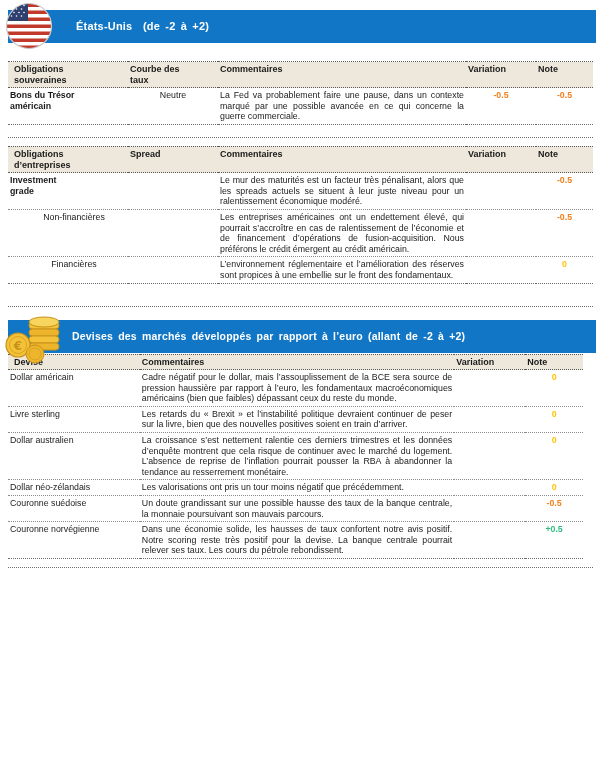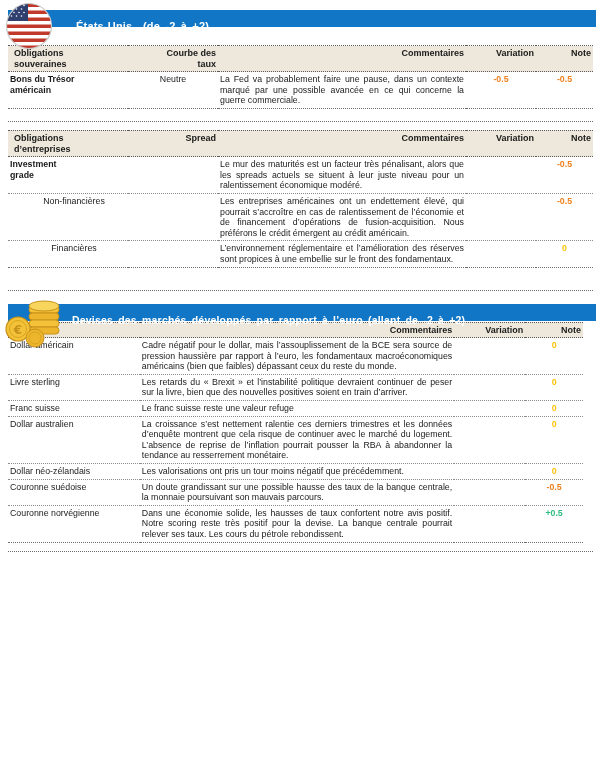--- a/index.html
+++ b/index.html
@@ -9,21 +9,21 @@
     font-family:"Liberation Sans", sans-serif;
     color:#1a1a1a;
     position:relative;
   }
   .page { padding-top:10px; }
 
   
   .bar {
     position:relative;
     margin-left:8px; margin-right:4px;
-    height:17px;
+    height:33px;
     background:#1176C5;
   }
   .bar .bar-title {
     position:absolute; left:68px; top:0; right:6px;
     line-height:33px;
     color:#fff; font-weight:bold; font-size:11px;
     white-space:pre; letter-spacing:.2px; word-spacing:2px;
     overflow:hidden;
   }
   .bar .bar-icon {
@@ -41,21 +41,21 @@
   
   table.tbl {
     border-collapse:collapse; table-layout:fixed;
     margin-left:8px;
     font-size:8.8px; line-height:10.6px;
   }
   table.t12 { width:585px; }
   table.t3  { width:575px; }
   .tbl th {
     background:#EDE8DB;
-    font-size:9px; font-weight:bold; text-align:right;
+    font-size:9px; font-weight:bold; text-align:left;
     padding:2px 2px;
     border-top:1px dotted #5a5a5a;
     border-bottom:1px dotted #5a5a5a;
     vertical-align:top;
   }
   .tbl th.left { text-align:left; padding-left:6px; }
   .tbl td { padding:2px 2px; vertical-align:top; }
   .tbl tbody tr + tr td { border-top:1px dotted #8a8a8a; }
   .tbl tbody tr:last-child td { border-bottom:1px dotted #6b6b6b; }
   .pre { white-space:pre-line; }
@@ -249,26 +249,20 @@
         <td class="var"></td>
         <td class="note" style="color: rgb(255, 195, 11);">0</td>
       </tr>
       <tr>
         <td class="lbl">Livre sterling</td>
         <td class="cmt">Les retards du « Brexit » et l’instabilité politique devraient continuer de peser sur la livre, bien que des nouvelles positives soient en train d’arriver.</td>
         <td class="var"></td>
         <td class="note" style="color: rgb(255, 195, 11);">0</td>
       </tr>
       <tr>
-        <td class="lbl">Franc suisse</td>
-        <td class="cmt">Le franc suisse reste une valeur refuge</td>
-        <td class="var"></td>
-        <td class="note" style="color: rgb(255, 195, 11);">0</td>
-      </tr>
-      <tr>
         <td class="lbl">Dollar australien</td>
         <td class="cmt">La croissance s’est nettement ralentie ces derniers trimestres et les données d’enquête montrent que cela risque de continuer avec le marché du logement. L’absence de reprise de l’inflation pourrait pousser la RBA à abandonner la tendance au resserrement monétaire.</td>
         <td class="var"></td>
         <td class="note" style="color: rgb(255, 195, 11);">0</td>
       </tr>
       <tr>
         <td class="lbl">Dollar néo-zélandais</td>
         <td class="cmt">Les valorisations ont pris un tour moins négatif que précédemment.</td>
         <td class="var"></td>
         <td class="note" style="color: rgb(255, 195, 11);">0</td>

